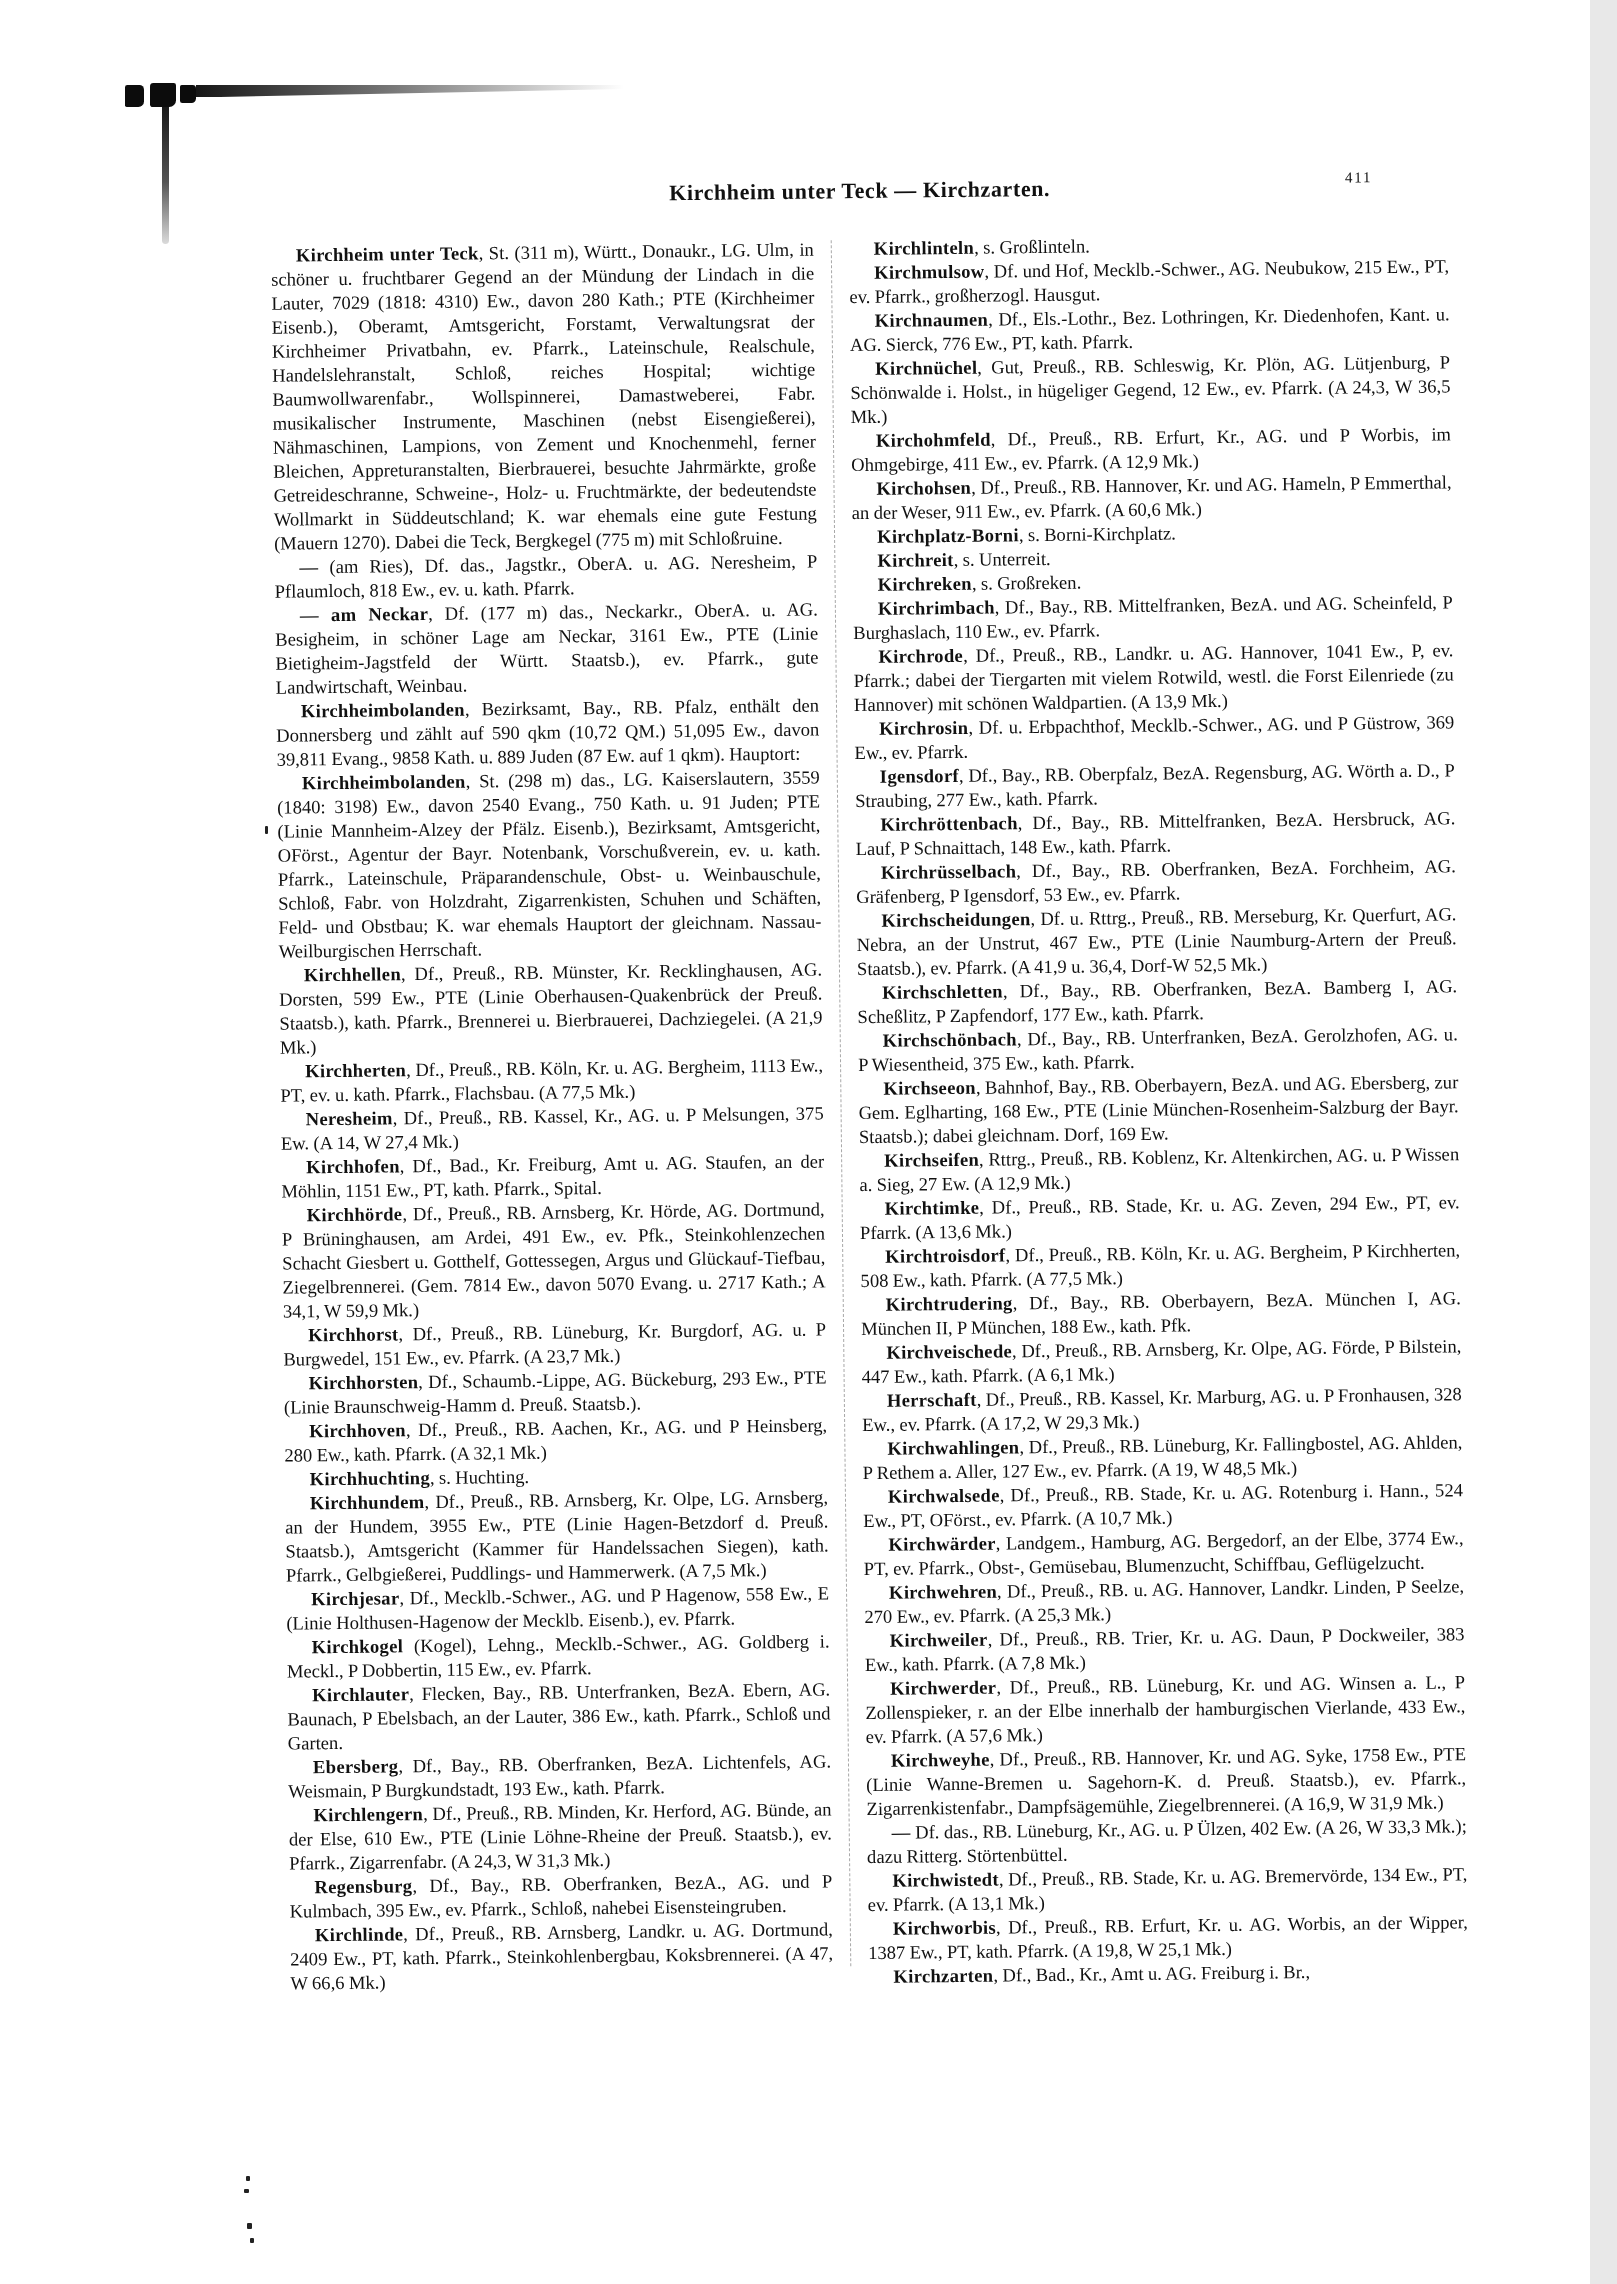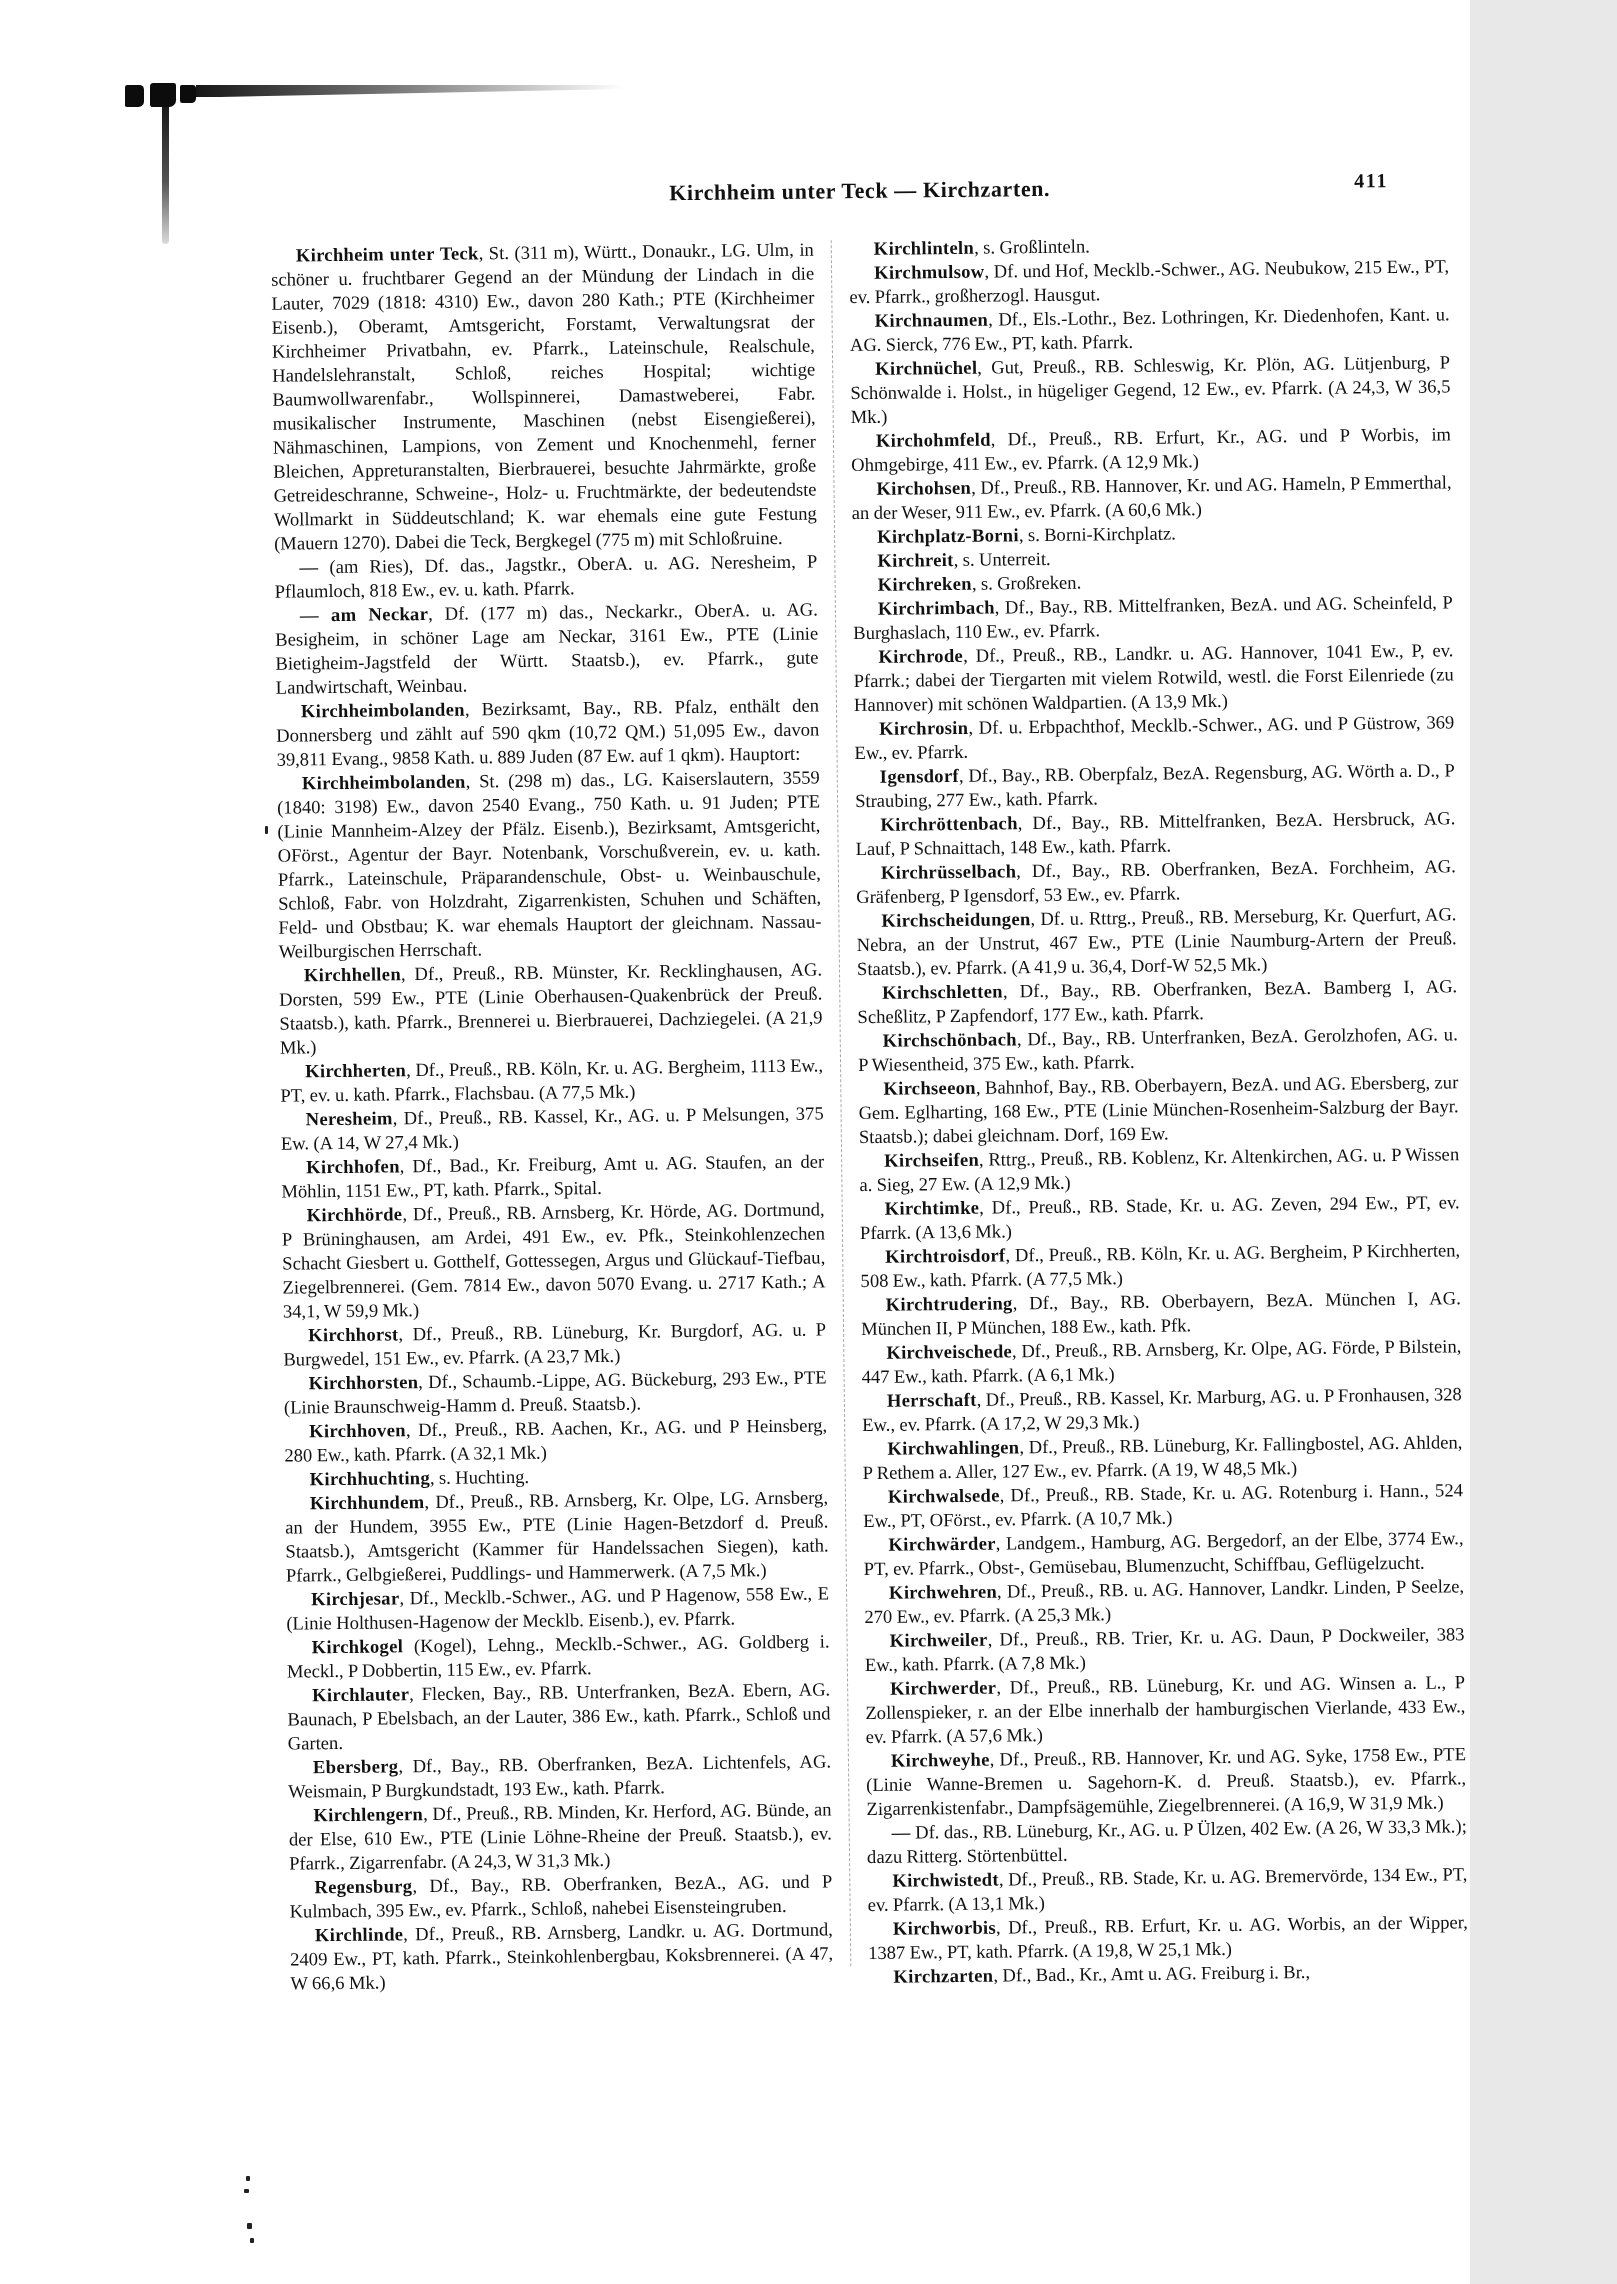--- a/index.html
+++ b/index.html
@@ -1,18 +1,18 @@
 <!DOCTYPE html>
 <html lang="de" style="font-size:9px"><head>
 <meta charset="utf-8">
 <style>
   html, body { margin: 0; padding: 0; background: #e8e8e8; }
   .page {
     position: relative;
-    width: 1470px;
+    width: 1590px;
     height: 2284px;
     background: #ffffff;
     overflow: hidden;
     color: #111;
     font-family: "Liberation Serif", "DejaVu Serif", serif;
   }
   .text-block {
     position: absolute;
     left: 270px;
     top: 178px;
@@ -23,25 +23,25 @@
   .running-header {
     position: relative;
     height: 32px;
     font-size: 22px;
     letter-spacing: 0.6px;
     text-align: center;
     font-weight: 600;
   }
   .page-number {
     position: absolute;
-    right: 61px;
+    right: 77px;
     top: -3.4px;
-    font-size: 20px;
+    font-size: 15px;
     letter-spacing: 1.7px;
-    font-weight: 700;
+    font-weight: 400;
   }
   .cols {
     display: flex;
     margin-top: 27px;
     align-items: stretch;
   }
   .col {
     text-align: justify;
     font-size: 18.6px;
     line-height: 24px;

